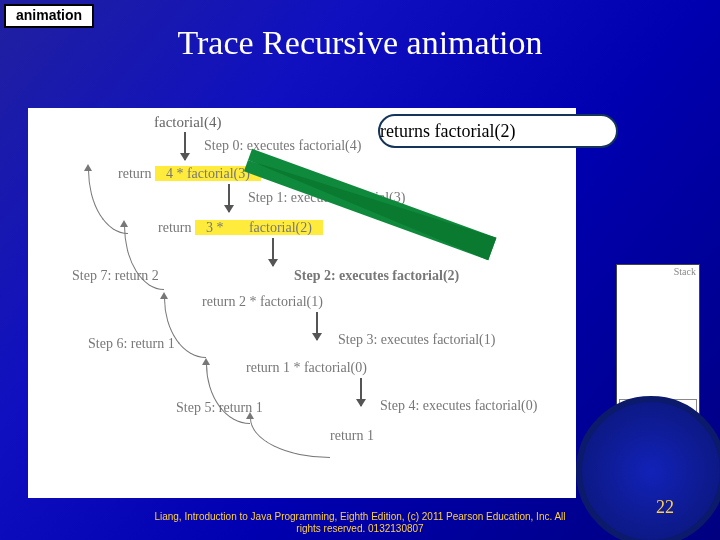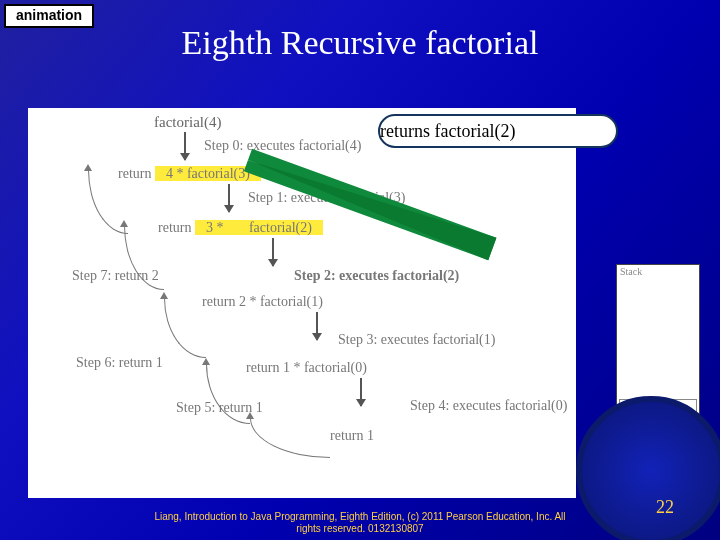--- a/index.html
+++ b/index.html
@@ -26,21 +26,21 @@
     width: 548px; height: 390px;
     background: #fff;
   }
   .stackbox {
     position: absolute;
     right: 20px; top: 264px;
     width: 84px; height: 202px;
     background: #fff;
     border: 1px solid #444;
   }
-  .stack-hdr { font-size: 10px; color: #888; text-align: left; padding: 1px 3px; }
+  .stack-hdr { font-size: 10px; color: #888; text-align: right; padding: 1px 3px; }
   .stack-cells { position: absolute; bottom: 2px; left: 2px; right: 2px; }
   .stack-cell { border: 1px solid #888; font-size: 8px; color: #666; padding: 3px 2px; line-height: 1.05; margin-top: -1px; }
   .callout {
     position: absolute;
     top: 114px; left: 378px;
     width: 240px; height: 34px;
     background: #fff;
     border: 2px solid #14345b;
     border-radius: 18px;
     line-height: 30px;
@@ -104,21 +104,21 @@
     border-bottom-left-radius: 100% 100%;
   }
   .ah-l, .ah-r, .ah-u { position:absolute; width:0; height:0; }
   .ah-u { border-left:4px solid transparent; border-right:4px solid transparent; border-bottom:7px solid #777; }
 </style>
 </head>
 <body>
 
 <div class="slide">
   <div class="badge">animation</div>
-  <div class="title">Eighth Recursive factorial</div>
+  <div class="title">Trace Recursive animation</div>
 
   <div class="corner-arc"></div>
 
   <div class="diagram">
     <span class="root">factorial(4)</span>
 
     <div class="arrow-down" style="top:24px; height:28px;"></div>
     <span class="step" style="left:176px; top:30px;">Step 0: executes factorial(4)</span>
 
     <span class="ret" style="left:90px; top:58px;">
@@ -136,41 +136,41 @@
     <span class="step" style="left:266px; top:160px;font-weight:bold;">Step 2: executes factorial(2)</span>
 
     <span class="ret" style="left:174px; top:186px;">return 2 * factorial(1)</span>
 
     <div class="arrow-down" style="top:204px; left:288px; height:28px;"></div>
     <span class="step" style="left:310px; top:224px;">Step 3: executes factorial(1)</span>
 
     <span class="ret" style="left:218px; top:252px;">return 1 * factorial(0)</span>
 
     <div class="arrow-down" style="top:270px; left:332px; height:28px;"></div>
-    <span class="step" style="left:352px; top:290px;margin-left:30px;">Step 4: executes factorial(0)</span>
+    <span class="step" style="left:352px; top:290px;">Step 4: executes factorial(0)</span>
 
     <span class="ret" style="left:302px; top:320px;">return 1</span>
 
     <div class="curve" style="left:60px; top:62px; width:40px; height:64px;"></div>
     <div class="ah-u" style="left:56px; top:56px;"></div>
 
     <div class="curve" style="left:96px; top:118px; width:40px; height:64px;"></div>
     <div class="ah-u" style="left:92px; top:112px;"></div>
 
     <div class="curve" style="left:136px; top:190px; width:42px; height:60px;"></div>
     <div class="ah-u" style="left:132px; top:184px;"></div>
 
     <div class="curve" style="left:178px; top:256px; width:44px; height:60px;"></div>
     <div class="ah-u" style="left:174px; top:250px;"></div>
 
     <div class="curve" style="left:222px; top:310px; width:80px; height:40px;"></div>
     <div class="ah-u" style="left:218px; top:304px;"></div>
 
     <span class="step" style="left:44px; top:160px;">Step 7: return 2</span>
-    <span class="step" style="left:48px; top:228px;margin-top:19px;">Step 6: return 1</span>
+    <span class="step" style="left:60px; top:228px;">Step 6: return 1</span>
     <span class="step" style="left:148px; top:292px;">Step 5: return 1</span>
   </div>
 
   <div class="wedge"></div>
 
   <div class="callout">returns factorial(2)</div>
 
   <div class="stackbox">
     <div class="stack-hdr">Stack</div>
     <div class="stack-cells">

